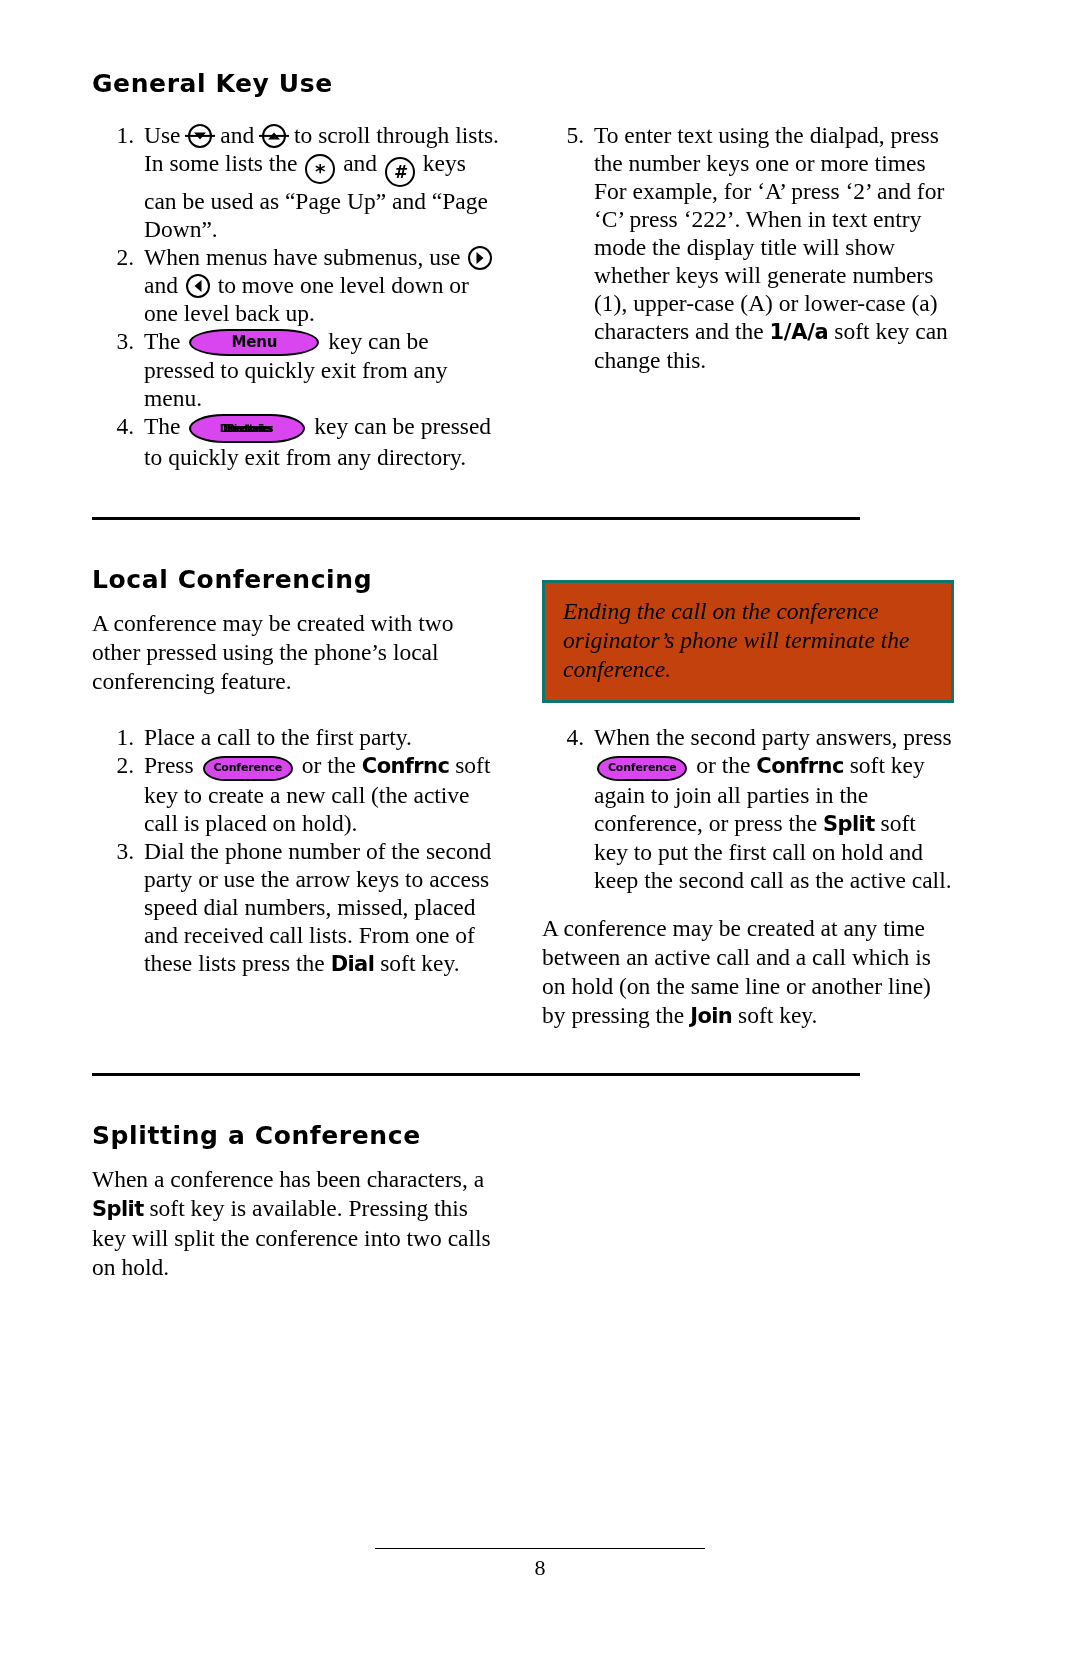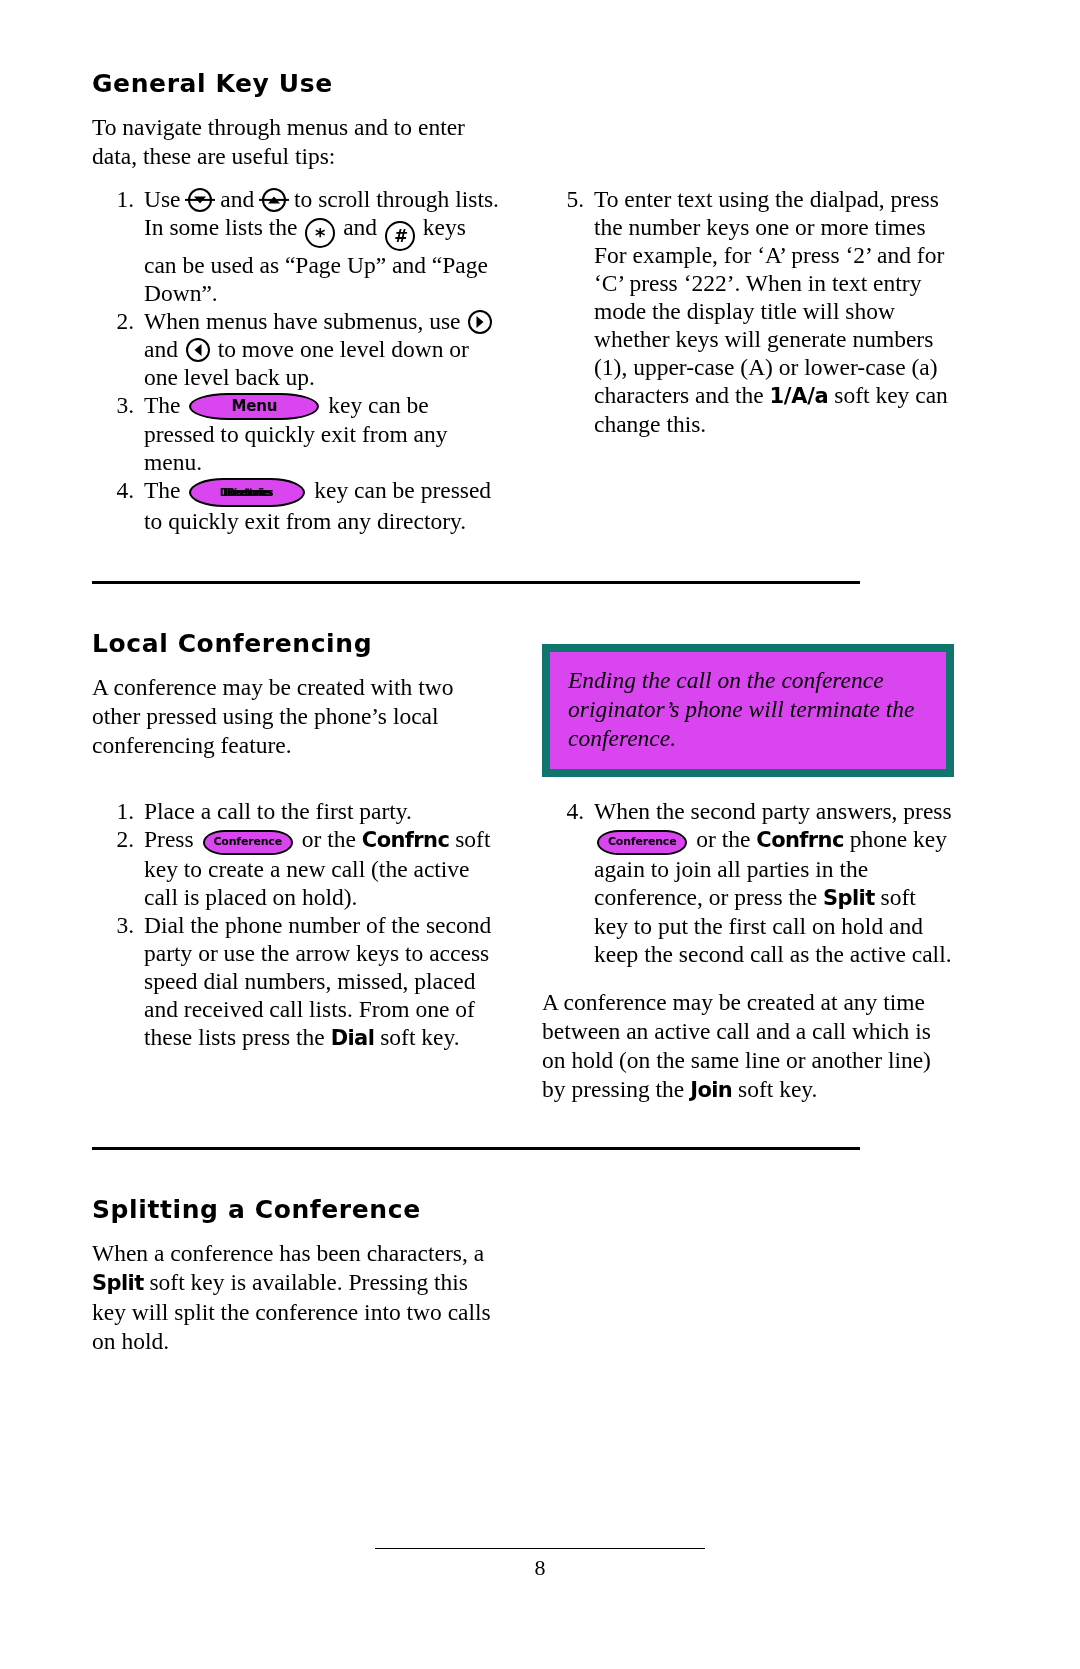--- a/index.html
+++ b/index.html
@@ -200,22 +200,22 @@
   .soft-key {
     font-family: "DejaVu Sans", sans-serif;
     font-weight: bold;
     font-size: 21px;
     letter-spacing: -0.3px;
   }
   .soft-key.tight { letter-spacing: -0.6px; }
 
   
   .callout {
-    border: 8px solid #0f766e;
-    background: #d946ef;
+    border: 3px solid #0f766e;
+    background: #c2410c;
     padding: 14px 16px 16px 18px;
     box-sizing: border-box;
   }
   .callout p {
     margin: 0;
     font-style: italic;
     font-size: 23.5px;
     line-height: 29px;
   }
 
@@ -243,21 +243,20 @@
   .sp-46 { height: 46px; }
 </style>
 </head>
 <body>
 
 <div class="page">
 
   <section>
     <h2 class="section-heading">General Key Use</h2>
 
-    <p class="body-text" style="width:412px;">To navigate through menus and to enter data, these are useful tips:</p>
 
     <div class="sp-8"></div>
 
     <div class="cols">
 
       <div class="col-left">
         <ol class="steps">
 
           <li>
             <span class="num">1.</span>
@@ -364,21 +363,21 @@
       </div>
 
       <div class="col-right">
         <ol class="steps">
           <li>
             <span class="num">4.</span>
             <span><span>When the second party answers, press</span>
             <span class="hard-key small">Conference</span>
             <span>or the</span>
             <span class="soft-key tight">Confrnc</span>
-            <span>phone key again to join all parties in the conference, or press the</span>
+            <span>soft key again to join all parties in the conference, or press the</span>
             <span class="soft-key tight">Split</span>
             <span>soft key to put the first call on hold and keep the second call as the active call.</span></span>
           </li>
         </ol>
 
         <div class="sp-20"></div>
 
         <p class="body-text"><span>A conference may be created at any time between an active call and a call which is on hold (on the same line or another line) by pressing the</span>
           <span class="soft-key tight">Join</span>
           <span>soft key.</span></p>

